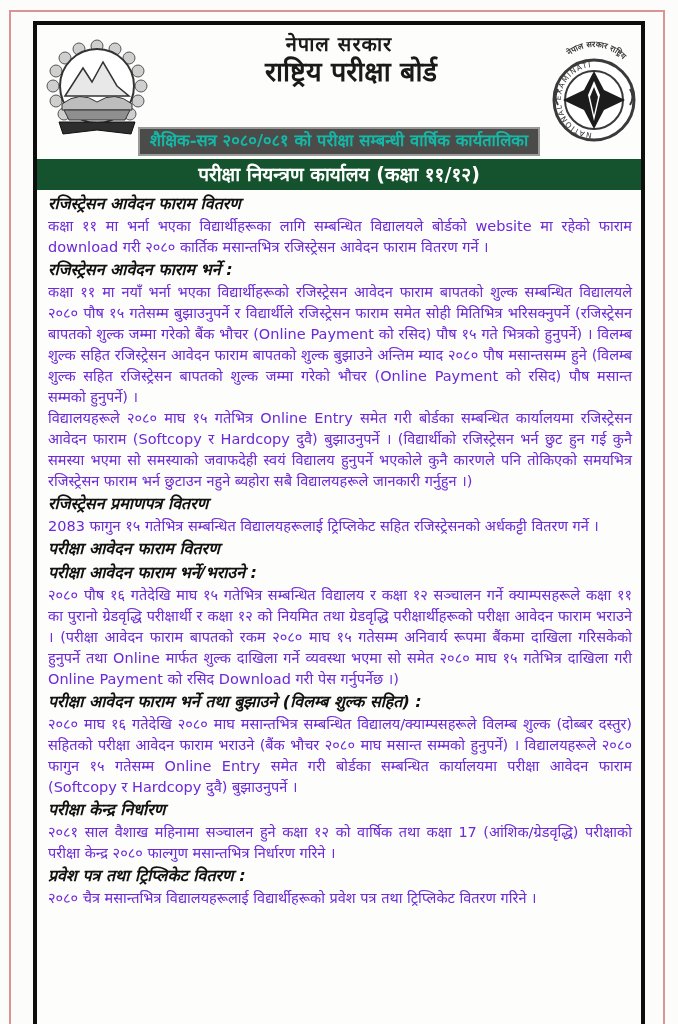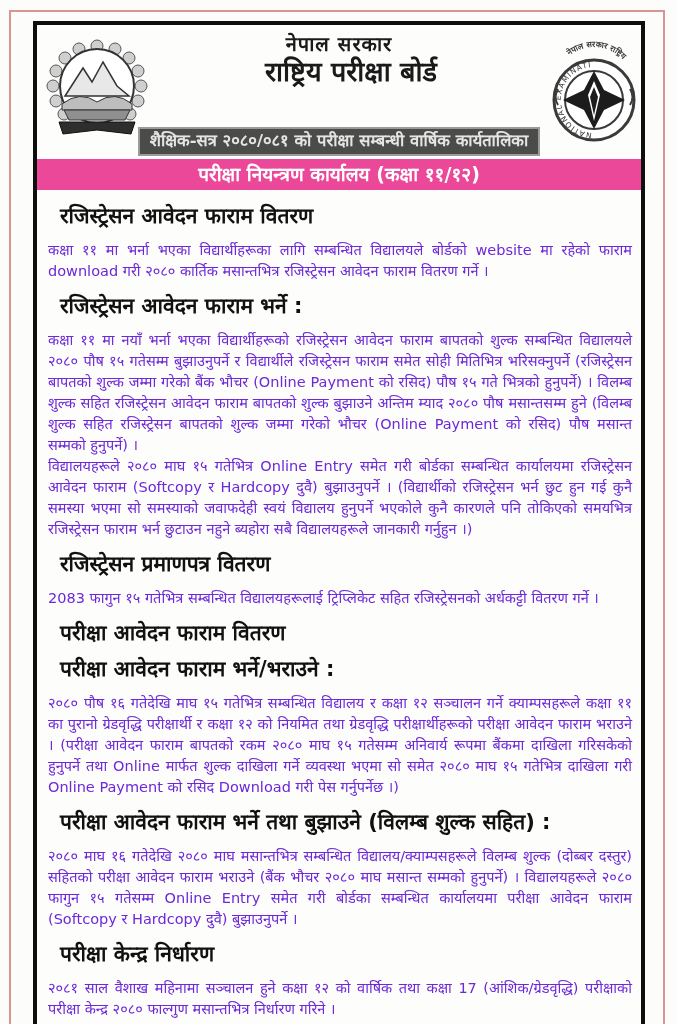--- a/index.html
+++ b/index.html
@@ -36,37 +36,38 @@
     margin-top: 9px; letter-spacing: 1px;
   }
   .t-board {
     text-align: center; font-weight: 700; font-size: 27px; line-height: 32px;
     margin-top: 2px;
     margin-left: 24px;
   }
   .banner-row { text-align: center; position: relative; z-index: 2; }
   .banner {
     display: inline-block;
-    background: #4b4b49; color: #e5e5e5;
+    background: #4b4b49; color: #14b8a6;
     border: 2px solid #9a9a98;
     font-weight: 700; font-size: 16.5px; line-height: 20px;
     padding: 2px 10px 3px;
     margin-top: 1px;
   }
   .office-bar {
     margin-top: 3px;
-    background: #ec4899; color: #ffffff;
+    background: #14532d; color: #ffffff;
     font-weight: 700; font-size: 19px; line-height: 22px;
     text-align: center; padding: 4px 0 5px;
   }
 
   .content { padding: 2px 9px 0 11px; }
   .sec-h {
-    margin: 12px; font-weight: 700; font-size: 21px; line-height: 24px;
+    margin: 0; font-weight: 700; font-size: 16px; line-height: 24px;
     color: #111111;
+    font-style: italic;
   }
   .sec-b {
     margin: 0; font-size: 14.5px; line-height: 21px;
     text-align: justify; color: #6d28d9;
   }
   svg { display: block; }
 </style>
 </head>
 <body>
 

